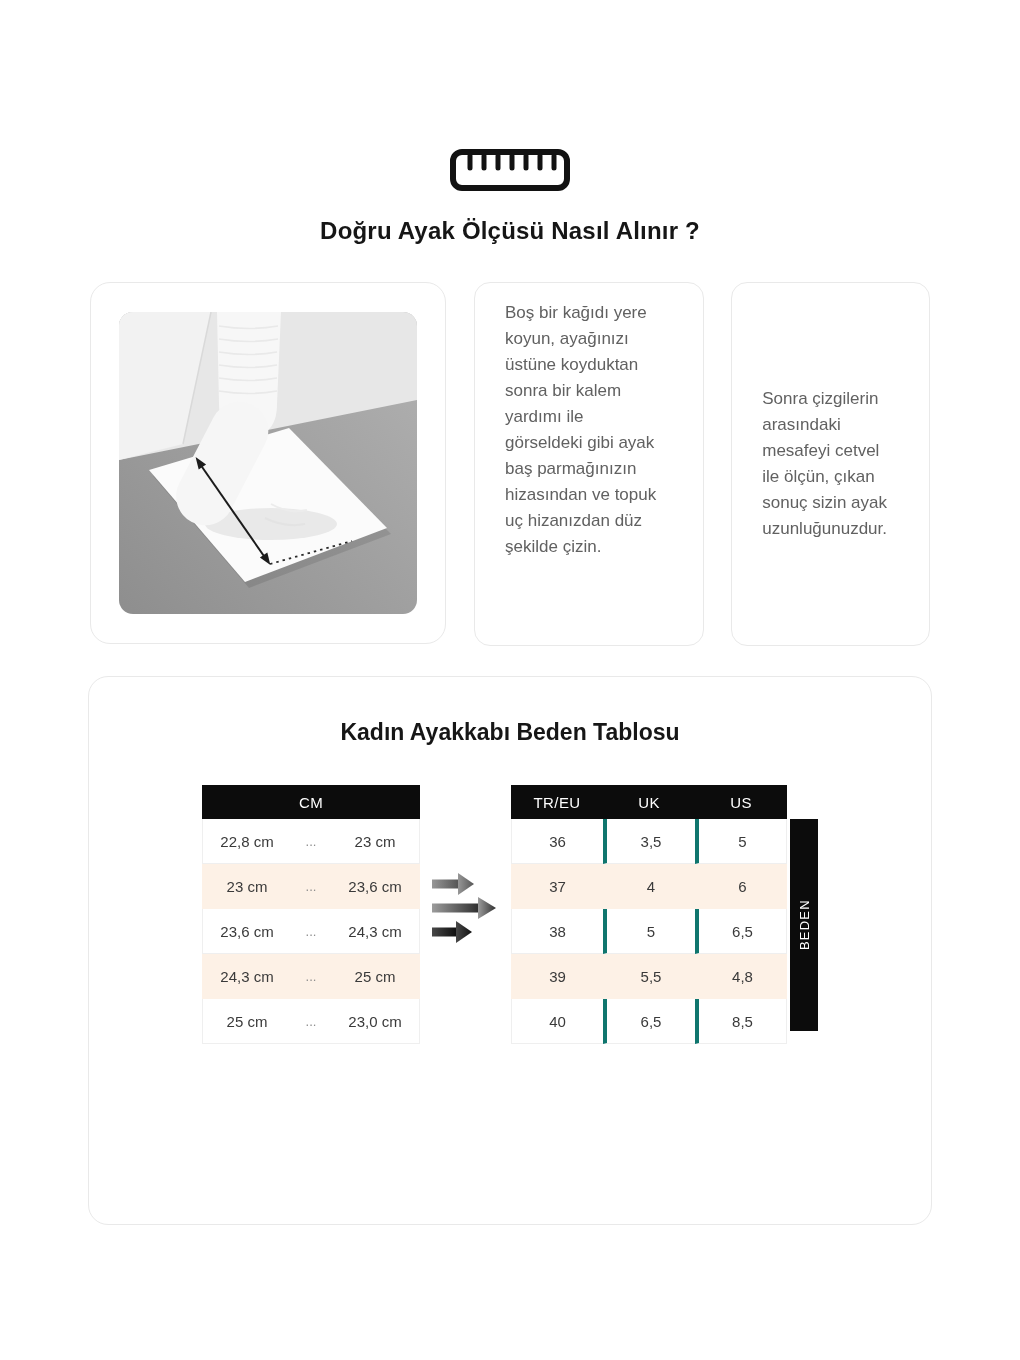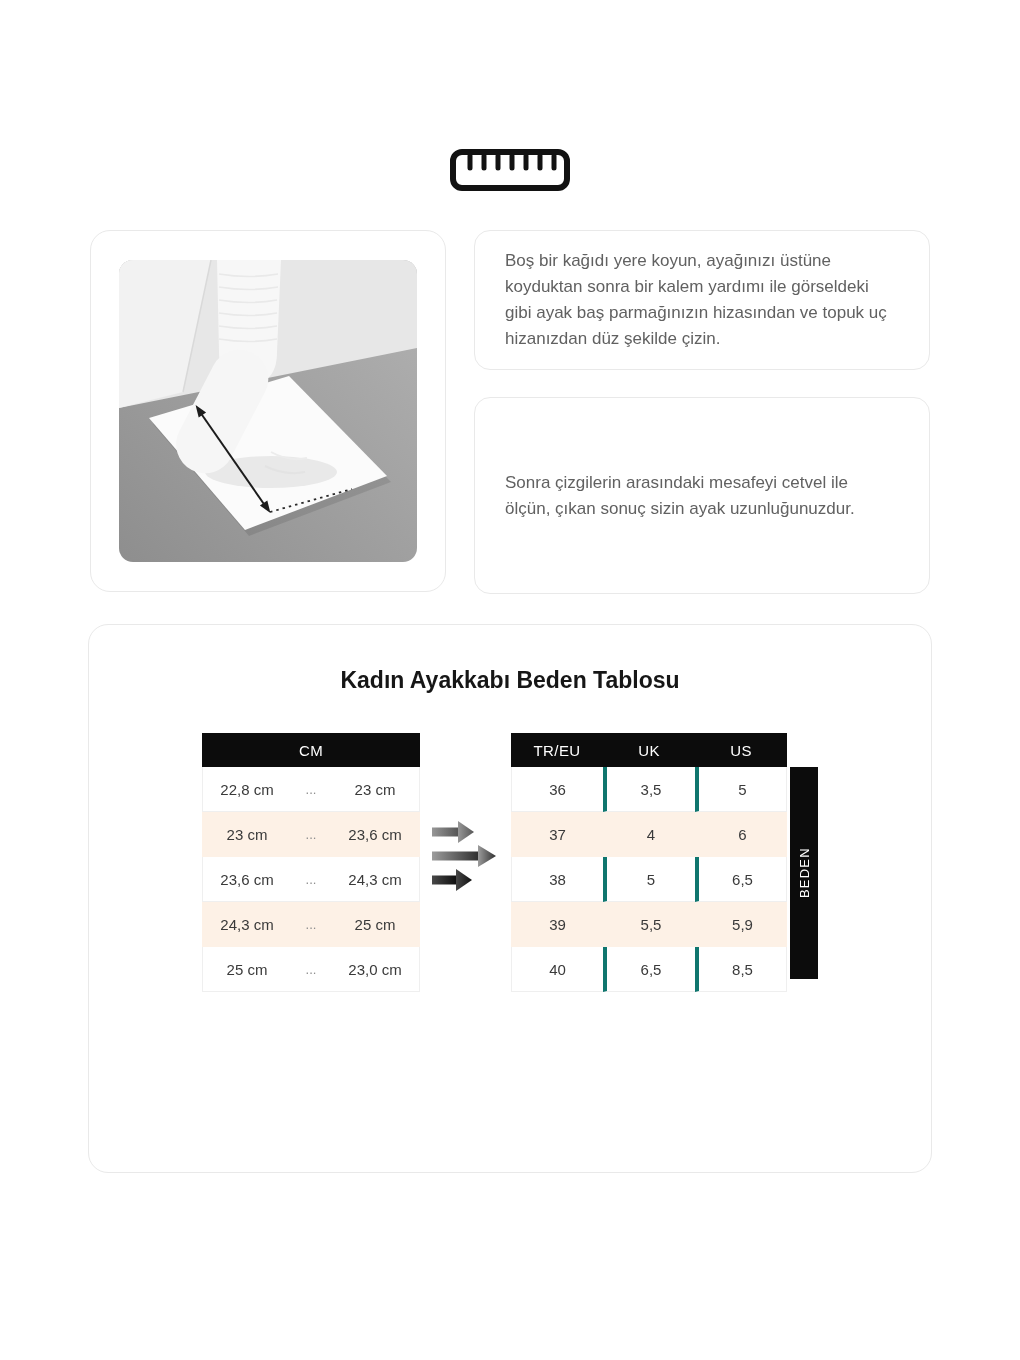--- a/index.html
+++ b/index.html
@@ -14,21 +14,21 @@
   .ruler-wrap{display:flex;justify-content:center;padding-top:147px;}
   .ruler-wrap svg{display:block;}
 
   h1.title{margin:24px 0 0;text-align:center;font-size:24px;font-weight:700;color:#161616;letter-spacing:.2px;}
 
   .how-to{display:flex;gap:28px;margin:37px 90px 0 90px;height:364px;box-sizing:border-box;}
   .photo-card{flex:none;width:356px;height:362px;border:1px solid var(--card-border);border-radius:20px;box-sizing:border-box;padding:29px 28px;background:#fff;}
   .photo{width:298px;height:302px;border-radius:14px;overflow:hidden;}
   .photo svg{display:block;}
 
-  .steps{flex:1;display:flex;flex-direction:column;gap:27px;}
+  .steps{flex:1;display:flex;gap:27px;}
   .step-box{border:1px solid var(--card-border);border-radius:16px;background:#fff;box-sizing:border-box;padding:17px 42px 17px 30px;}
   .step-box p{margin:0;color:#616161;font-size:17px;line-height:26px;}
   .step-box.grow{flex:1;display:flex;align-items:center;}
 
   .size-card{margin:30px 88px 0;height:549px;border:1px solid var(--card-border);border-radius:20px;box-sizing:border-box;padding-top:42px;background:#fff;}
   h2.subtitle{margin:0;text-align:center;font-size:23px;font-weight:700;color:#161616;}
 
   .tables{display:flex;justify-content:center;align-items:flex-start;margin-top:39px;}
   table{border-collapse:separate;border-spacing:0;table-layout:fixed;}
   th{background:var(--header-bg);color:#fff;height:32px;font-size:15px;font-weight:500;letter-spacing:.4px;}
@@ -69,20 +69,21 @@
         <line x1="35" y1="9" x2="35" y2="21"></line>
         <line x1="49" y1="9" x2="49" y2="21"></line>
         <line x1="63" y1="9" x2="63" y2="21"></line>
         <line x1="77" y1="9" x2="77" y2="21"></line>
         <line x1="91" y1="9" x2="91" y2="21"></line>
         <line x1="105" y1="9" x2="105" y2="21"></line>
       </g>
     </svg>
   </div>
 
+  <h1 class="title">Doğru Ayak Ölçüsü Nasıl Alınır ?</h1>
 
   <section class="how-to">
     <div class="photo-card">
       <div class="photo">
         <svg width="298" height="302" viewBox="0 0 298 302" aria-hidden="true">
           <defs>
             <linearGradient id="floorG" x1="1" y1="0" x2="0" y2="1">
               <stop offset="0" stop-color="#b2b2b2"></stop>
               <stop offset="1" stop-color="#8e8e8e"></stop>
             </linearGradient>
@@ -231,21 +232,21 @@
                 <td>6</td>
               </tr>
               <tr>
                 <td>38</td>
                 <td>5</td>
                 <td>6,5</td>
               </tr>
               <tr class="alt">
                 <td>39</td>
                 <td>5,5</td>
-                <td>5,9</td>
+                <td>4,8</td>
               </tr>
               <tr>
                 <td>40</td>
                 <td>6,5</td>
                 <td>8,5</td>
               </tr>
             </tbody>
         </table>
         <div class="beden">BEDEN</div>
       </div>

